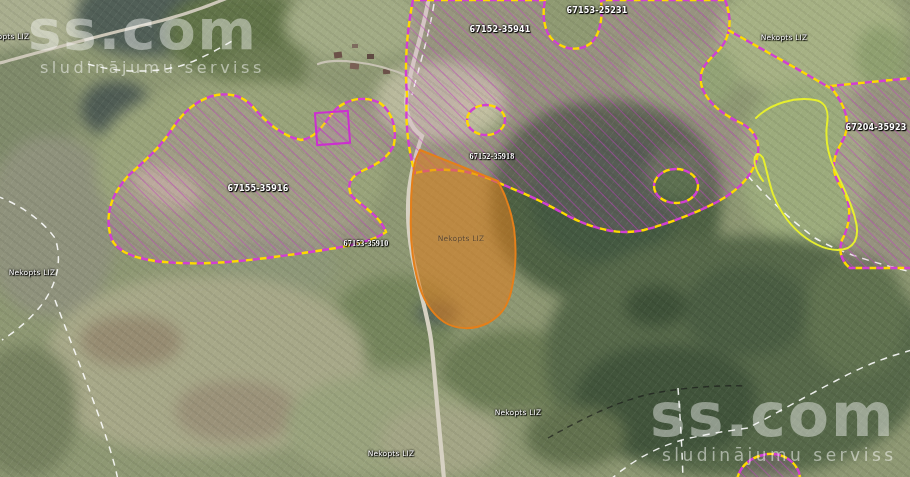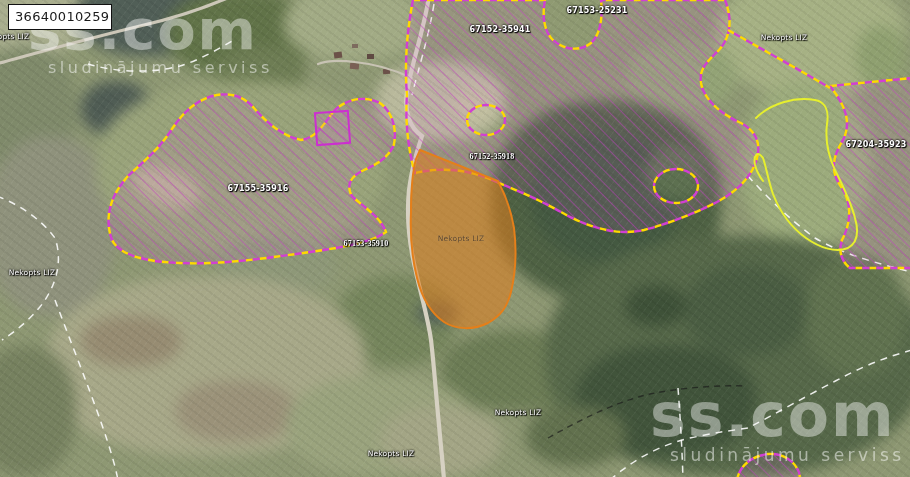--- a/index.html
+++ b/index.html
@@ -33,21 +33,21 @@
       text-shadow:0 0 2px #000,0 0 2px #000,1px 1px 1px #000;pointer-events:none;}
   .ml.small{font-size:7.5px;font-weight:normal;}
   .ml.dark{color:#5a4228;text-shadow:0 0 1px rgba(255,235,200,.4);font-weight:normal;font-size:7.5px;}
   
   .cadbox{position:absolute;left:8px;top:4px;width:104px;height:26px;
       background:#fff;border:1px solid #111;box-sizing:border-box;
       font-size:13px;color:#1a1a1a;line-height:24px;padding-left:6px;letter-spacing:.3px;}
   
   .wm{position:absolute;color:rgba(255,255,255,.42);pointer-events:none;line-height:1;}
   .wm .brand{font-size:56px;font-weight:bold;letter-spacing:2px;display:block;}
-  .wm .tag{display:block;font-size:16px;letter-spacing:3.5px;margin-top:2px;margin-left:20px;
+  .wm .tag{display:block;font-size:16px;letter-spacing:3.5px;margin-top:2px;margin-left:12px;
            color:rgba(255,255,255,.5);}
   .wm.br .brand{font-size:60px;}
   .wm.br .tag{font-size:17px;}
   
   .scalebar{position:absolute;left:6px;top:447px;color:#fff;font-size:12px;
       text-shadow:0 0 2px #000,1px 1px 1px #000;pointer-events:none;margin-top:40px;}
   .scalebar .bar{width:34px;height:4px;border-left:1.5px solid #fff;border-right:1.5px solid #fff;
       border-bottom:1.5px solid #fff;margin-top:1px;
       box-shadow:0 1px 1px rgba(0,0,0,.6);}
 </style>
@@ -174,24 +174,23 @@
 
   <div class="ml small" style="left:6px;top:36px;">Nekopts LIZ</div>
   <div class="ml" style="left:500px;top:29px;">67152-35941</div>
   <div class="ml" style="left:597px;top:10px;">67153-25231</div>
   <div class="ml small" style="left:784px;top:37px;">Nekopts LIZ</div>
   <div class="ml" style="left:258px;top:188px;">67155-35916</div>
   <div class="ml" style="left:492px;top:156px;font-family:Liberation Serif, serif;">67152-35918</div>
   <div class="ml" style="left:366px;top:243px;font-family:Liberation Serif, serif;">67153-35910</div>
   <div class="ml dark" style="left:461px;top:238px;">Nekopts LIZ</div>
   <div class="ml small" style="left:32px;top:272px;">Nekopts LIZ</div>
-  <div class="ml" style="left:876px;top:144px;text-align:center;">67204-35923</div>
+  <div class="ml" style="left:876px;top:127px;text-align:center;">67204-35923</div>
   <div class="ml small" style="left:518px;top:412px;">Nekopts LIZ</div>
   <div class="ml small" style="left:391px;top:453px;">Nekopts LIZ</div>
 
-  <div class="cadbox">36640010259</div>
 
   <div class="scalebar">
     <span>50 m</span>
     <div class="bar"></div>
   </div>
 
 </div>
 
 </body></html>

